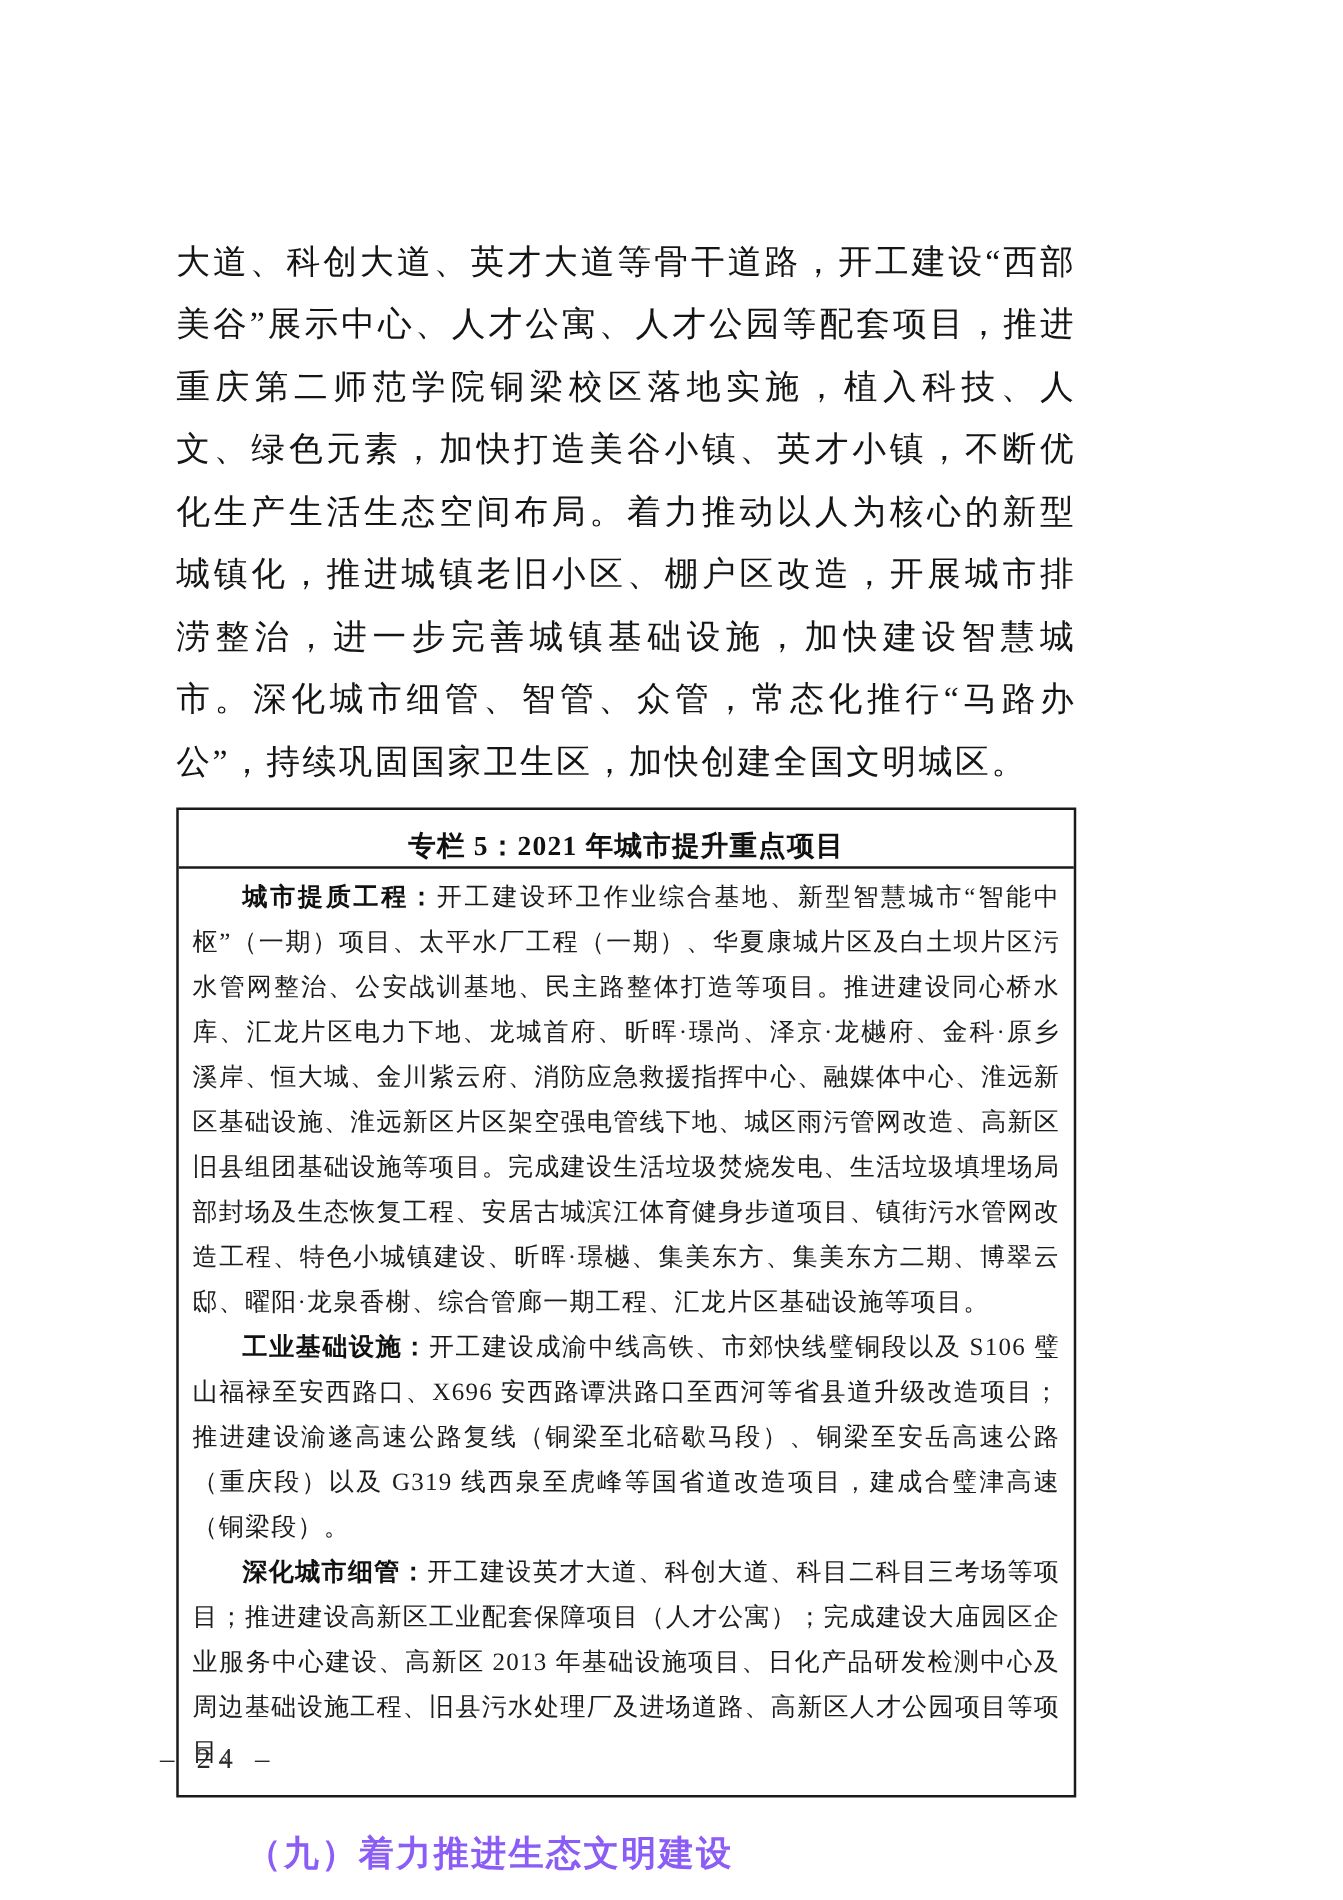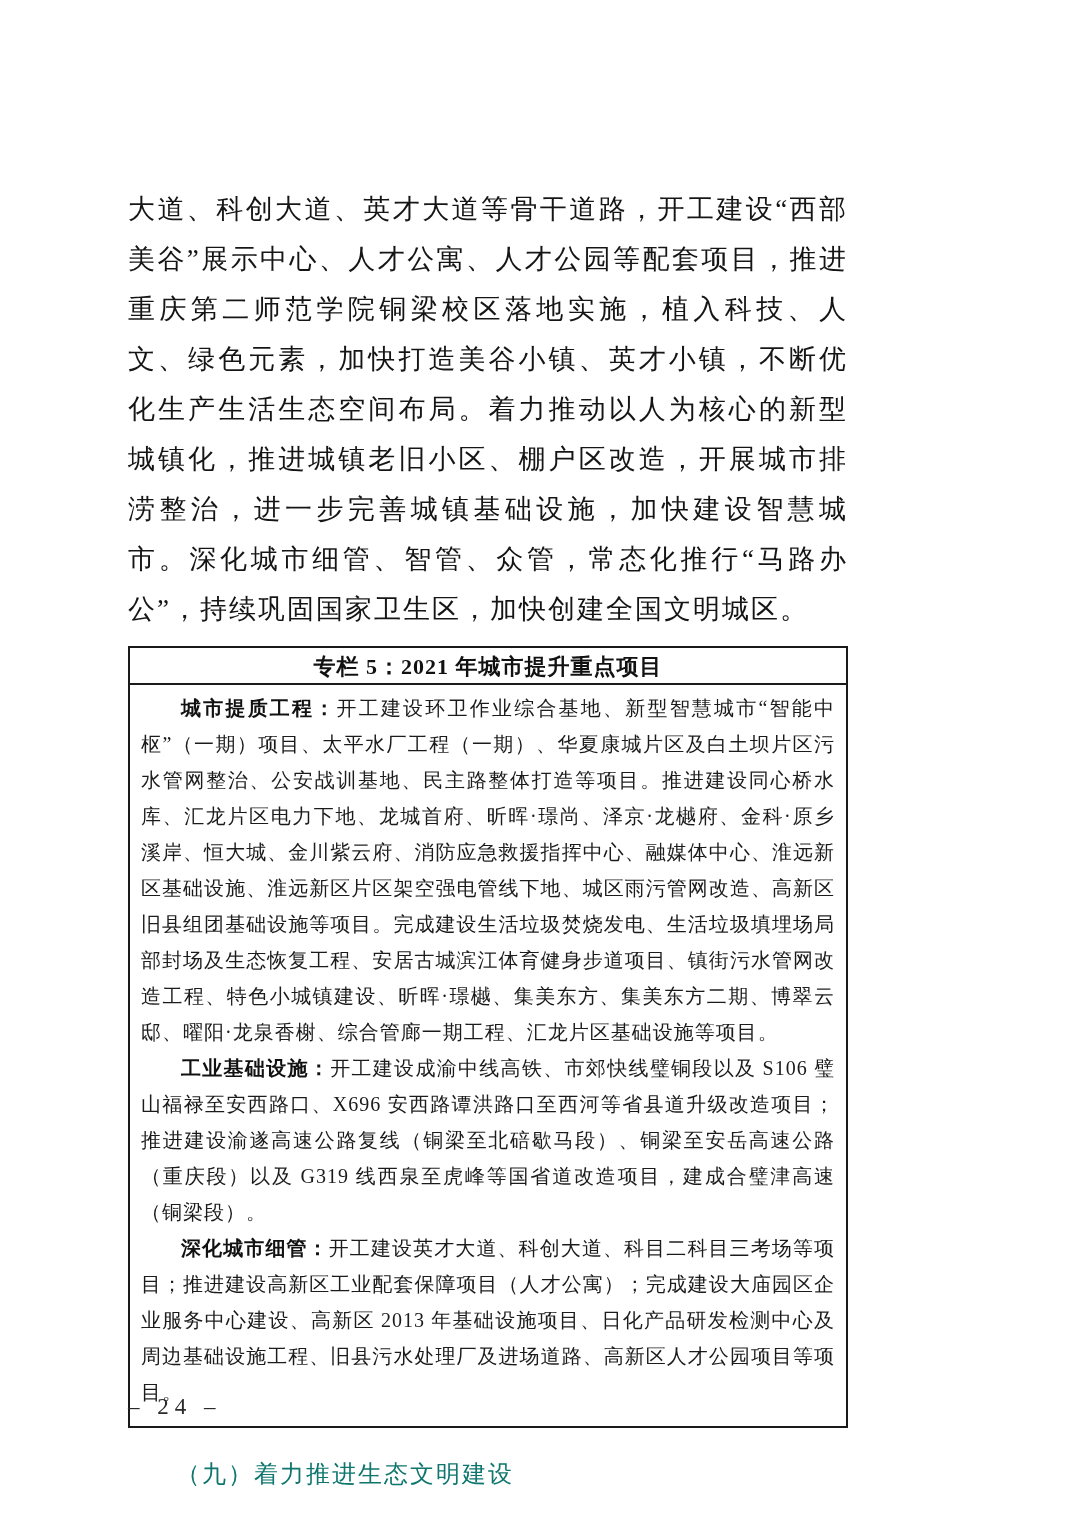--- a/index.html
+++ b/index.html
@@ -7,21 +7,21 @@
     position: relative;
     width: 1074px;
     height: 1520px;
     background: #ffffff;
     color: #111;
     font-family: "Liberation Serif", "DejaVu Serif", serif;
     overflow: hidden;
   }
   .content {
     position: absolute;
-    left: 128px;
+    left: 141px;
     top: 184px;
     width: 720px;
   }
   .body-text {
     margin: 0;
     font-size: 27px;
     line-height: 50px;
     letter-spacing: 2px;
     text-align: justify;
     color: #151515;
@@ -30,44 +30,44 @@
   .column-box {
     margin-top: 12px;
     border: 2px solid #1a1a1a;
     background: #ffffff;
   }
   .column-title {
     font-weight: bold;
     text-align: center;
     font-size: 22px;
     line-height: 33px;
-    padding: 2px 0 0 0;
+    padding: 12px 0 0 0;
     border-bottom: 2px solid #1a1a1a;
     letter-spacing: 1px;
     color: #111;
   }
   .column-body { padding: 5px 11px 16px 11px; }
   .column-para {
     margin: 0;
     font-size: 20px;
     line-height: 36px;
     letter-spacing: 1px;
     text-align: justify;
     text-indent: 2em;
     color: #1b1b1b;
   }
   .column-para .lead { font-weight: bold; color: #111; margin-top: 32px; }
   .section-heading {
     margin: 22px 0 0 0;
-    font-size: 24px;
-    font-weight: normal;
+    font-size: 28px;
+    font-weight: bold;
     line-height: 48px;
     text-indent: 2em;
     letter-spacing: 2px;
-    color: #0f766e;
+    color: #8b5cf6;
   }
   .body-text.follow { margin-top: 4px; }
   .page-number {
     position: absolute;
     left: 128px;
     top: 1394px;
     font-size: 23px;
     letter-spacing: 6px;
     color: #2a2a2a;
   }

